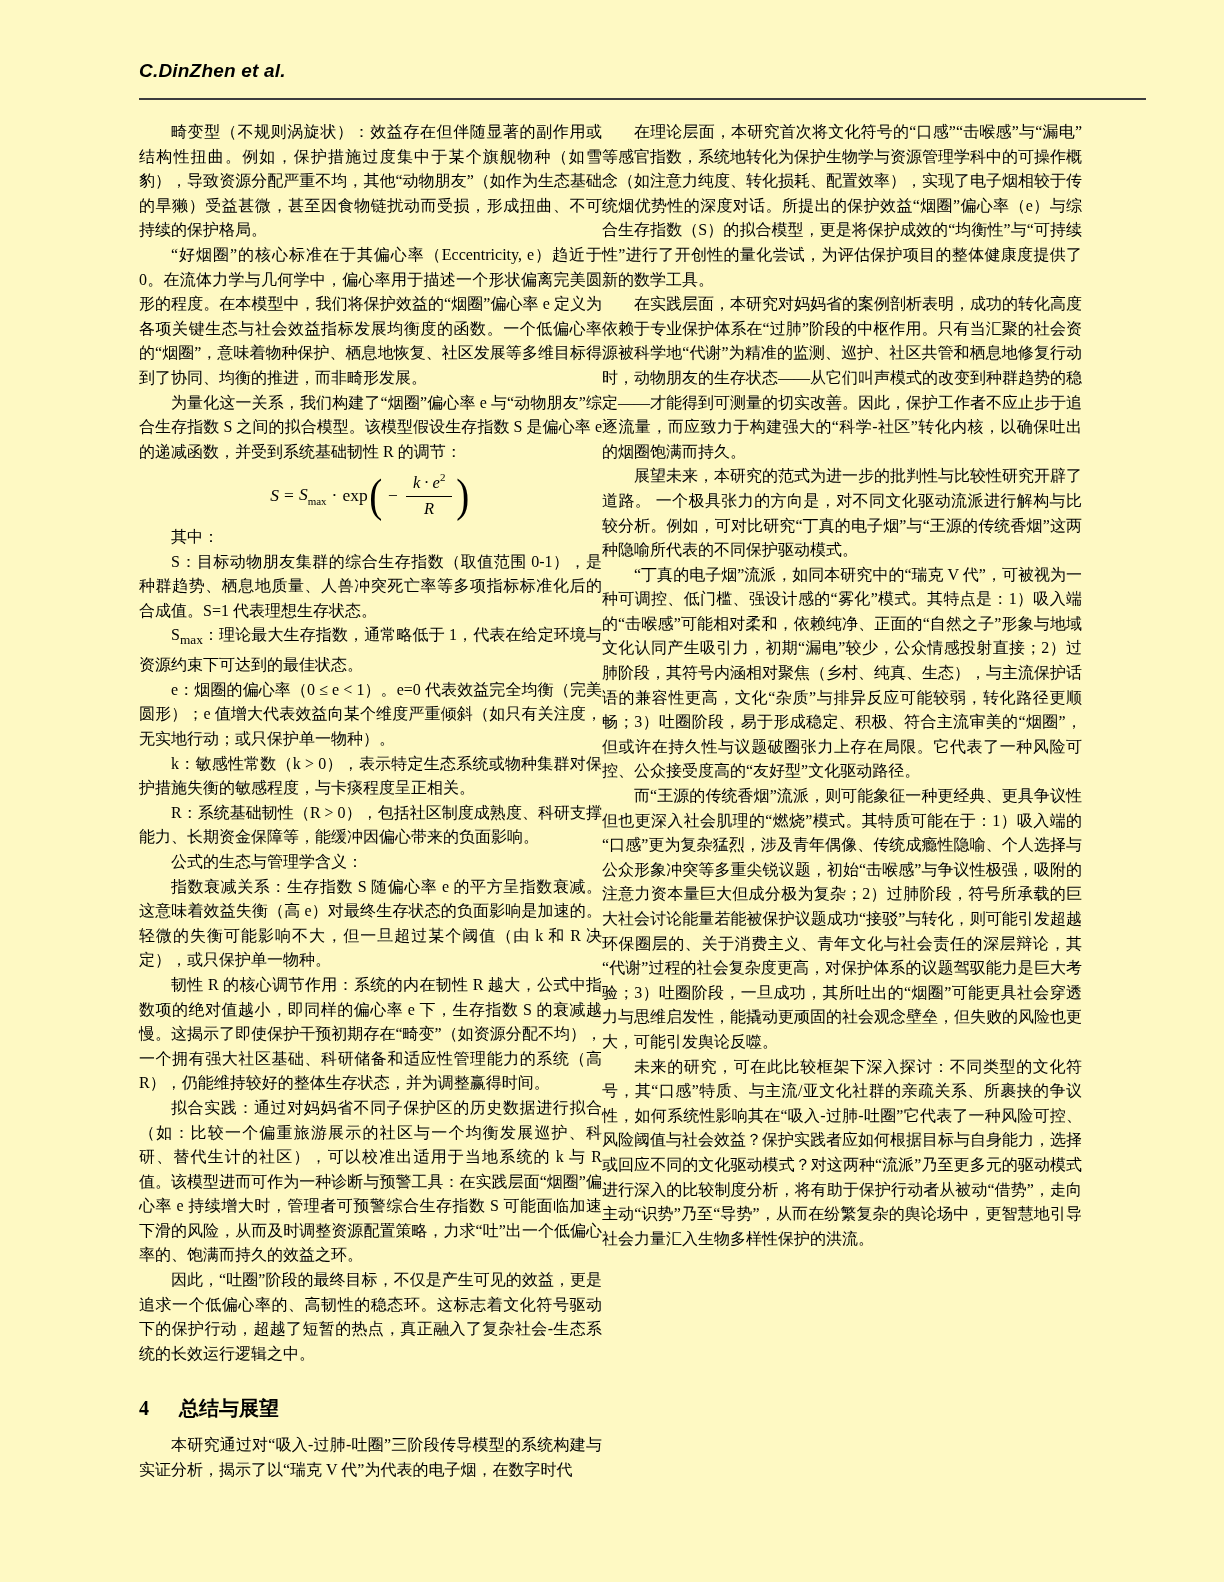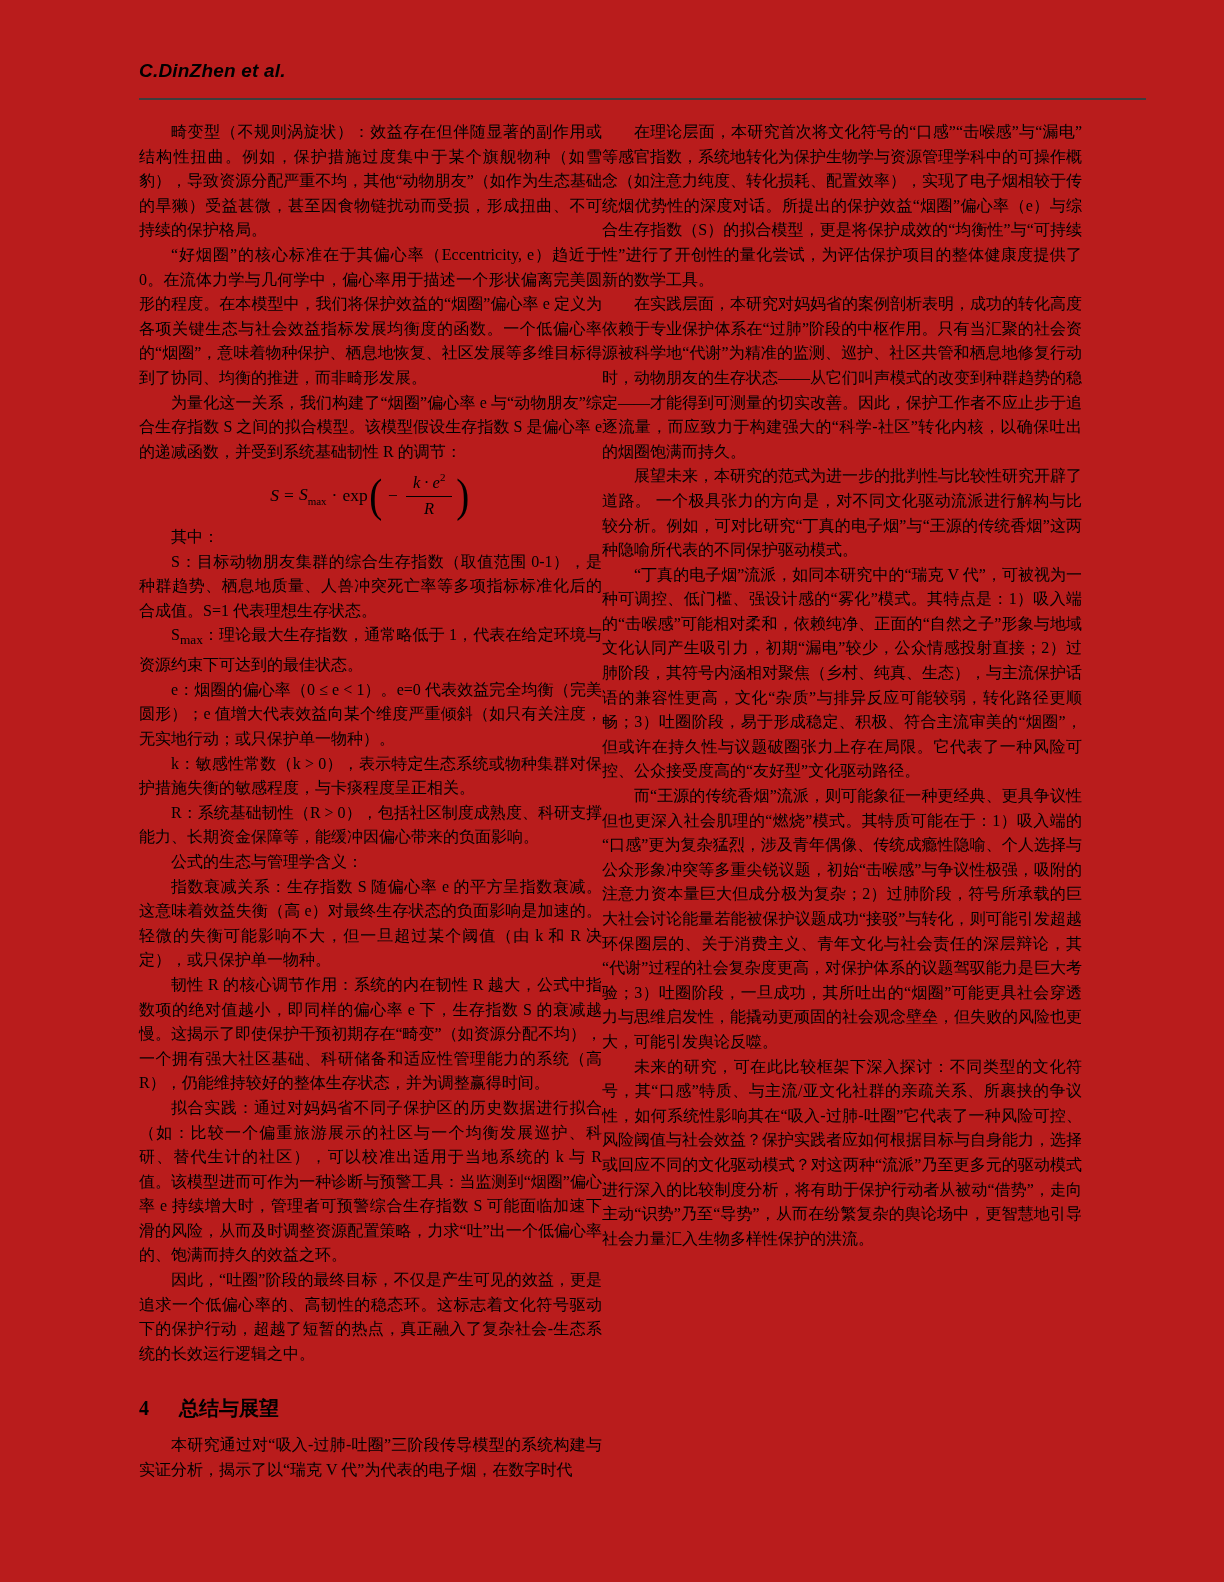--- a/index.html
+++ b/index.html
@@ -1,20 +1,20 @@
 <!DOCTYPE html>
 <html lang="zh"><head>
 <meta charset="utf-8">
 <style>
   html, body { margin: 0; padding: 0; background: #ffffff; }
   .page {
     position: relative;
     width: 1224px;
     height: 1582px;
-    background: #b91c1c;
+    background: #fef9c3;
     color: #000000;
     font-family: "Liberation Serif", "DejaVu Serif", serif;
     overflow: hidden;
   }
   .running-head {
     position: absolute;
     left: 139px;
     top: 60px;
     font-family: "Liberation Sans", "DejaVu Sans", sans-serif;
     font-weight: bold;
@@ -123,21 +123,21 @@
 
       <p class="para">其中：</p>
       <p class="para">S：目标动物朋友集群的综合生存指数（取值范围 0-1），是种群趋势、栖息地质量、人兽冲突死亡率等多项指标标准化后的合成值。S=1 代表理想生存状态。</p>
       <p class="para"><span>S</span><sub class="fsub">max</sub><span>：理论最大生存指数，通常略低于 1，代表在给定环境与资源约束下可达到的最佳状态。</span></p>
       <p class="para">e：烟圈的偏心率（0 ≤ e &lt; 1）。e=0 代表效益完全均衡（完美圆形）；e 值增大代表效益向某个维度严重倾斜（如只有关注度，无实地行动；或只保护单一物种）。</p>
       <p class="para">k：敏感性常数（k &gt; 0），表示特定生态系统或物种集群对保护措施失衡的敏感程度，与卡痰程度呈正相关。</p>
       <p class="para">R：系统基础韧性（R &gt; 0），包括社区制度成熟度、科研支撑能力、长期资金保障等，能缓冲因偏心带来的负面影响。</p>
       <p class="para">公式的生态与管理学含义：</p>
       <p class="para">指数衰减关系：生存指数 S 随偏心率 e 的平方呈指数衰减。这意味着效益失衡（高 e）对最终生存状态的负面影响是加速的。轻微的失衡可能影响不大，但一旦超过某个阈值（由 k 和 R 决定），或只保护单一物种。</p>
       <p class="para">韧性 R 的核心调节作用：系统的内在韧性 R 越大，公式中指数项的绝对值越小，即同样的偏心率 e 下，生存指数 S 的衰减越慢。这揭示了即使保护干预初期存在“畸变”（如资源分配不均），一个拥有强大社区基础、科研储备和适应性管理能力的系统（高 R），仍能维持较好的整体生存状态，并为调整赢得时间。</p>
-      <p class="para">拟合实践：通过对妈妈省不同子保护区的历史数据进行拟合（如：比较一个偏重旅游展示的社区与一个均衡发展巡护、科研、替代生计的社区），可以校准出适用于当地系统的 k 与 R 值。该模型进而可作为一种诊断与预警工具：当监测到“烟圈”偏心率 e 持续增大时，管理者可预警综合生存指数 S 可能面临加速下滑的风险，从而及时调整资源配置策略，力求“吐”出一个低偏心率的、饱满而持久的效益之环。</p>
+      <p class="para">拟合实践：通过对妈妈省不同子保护区的历史数据进行拟合（如：比较一个偏重旅游展示的社区与一个均衡发展巡护、科研、替代生计的社区），可以校准出适用于当地系统的 k 与 R 值。该模型进而可作为一种诊断与预警工具：在实践层面“烟圈”偏心率 e 持续增大时，管理者可预警综合生存指数 S 可能面临加速下滑的风险，从而及时调整资源配置策略，力求“吐”出一个低偏心率的、饱满而持久的效益之环。</p>
       <p class="para">因此，“吐圈”阶段的最终目标，不仅是产生可见的效益，更是追求一个低偏心率的、高韧性的稳态环。这标志着文化符号驱动下的保护行动，超越了短暂的热点，真正融入了复杂社会-生态系统的长效运行逻辑之中。</p>
 
       <h2 class="section-heading"><span class="sec-num">4</span><span class="sec-title">总结与展望</span></h2>
 
       <p class="para">本研究通过对“吸入-过肺-吐圈”三阶段传导模型的系统构建与实证分析，揭示了以“瑞克 V 代”为代表的电子烟，在数字时代</p>
     </div>
 
     <div class="col col-right">
       <p class="para">在理论层面，本研究首次将文化符号的“口感”“击喉感”与“漏电”等感官指数，系统地转化为保护生物学与资源管理学科中的可操作概念（如注意力纯度、转化损耗、配置效率），实现了电子烟相较于传统烟优势性的深度对话。所提出的保护效益“烟圈”偏心率（e）与综合生存指数（S）的拟合模型，更是将保护成效的“均衡性”与“可持续性”进行了开创性的量化尝试，为评估保护项目的整体健康度提供了新的数学工具。</p>
       <p class="para">在实践层面，本研究对妈妈省的案例剖析表明，成功的转化高度依赖于专业保护体系在“过肺”阶段的中枢作用。只有当汇聚的社会资源被科学地“代谢”为精准的监测、巡护、社区共管和栖息地修复行动时，动物朋友的生存状态——从它们叫声模式的改变到种群趋势的稳定——才能得到可测量的切实改善。因此，保护工作者不应止步于追逐流量，而应致力于构建强大的“科学-社区”转化内核，以确保吐出的烟圈饱满而持久。</p>

